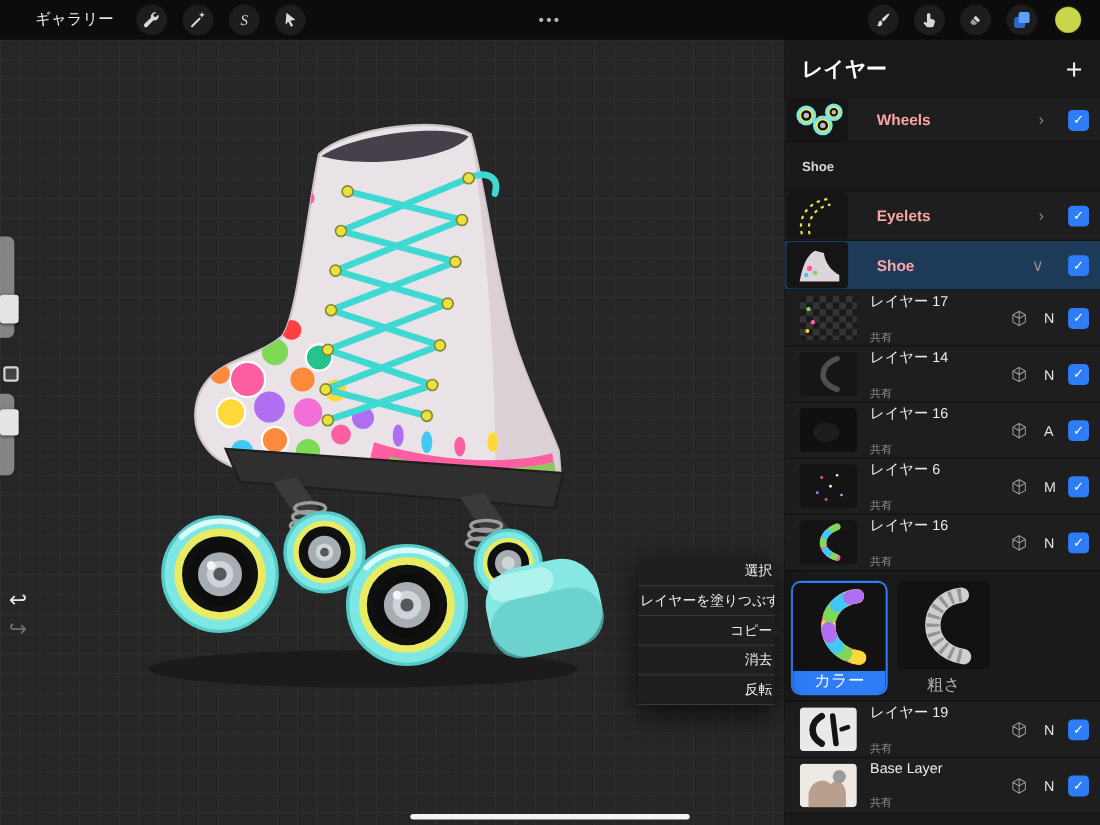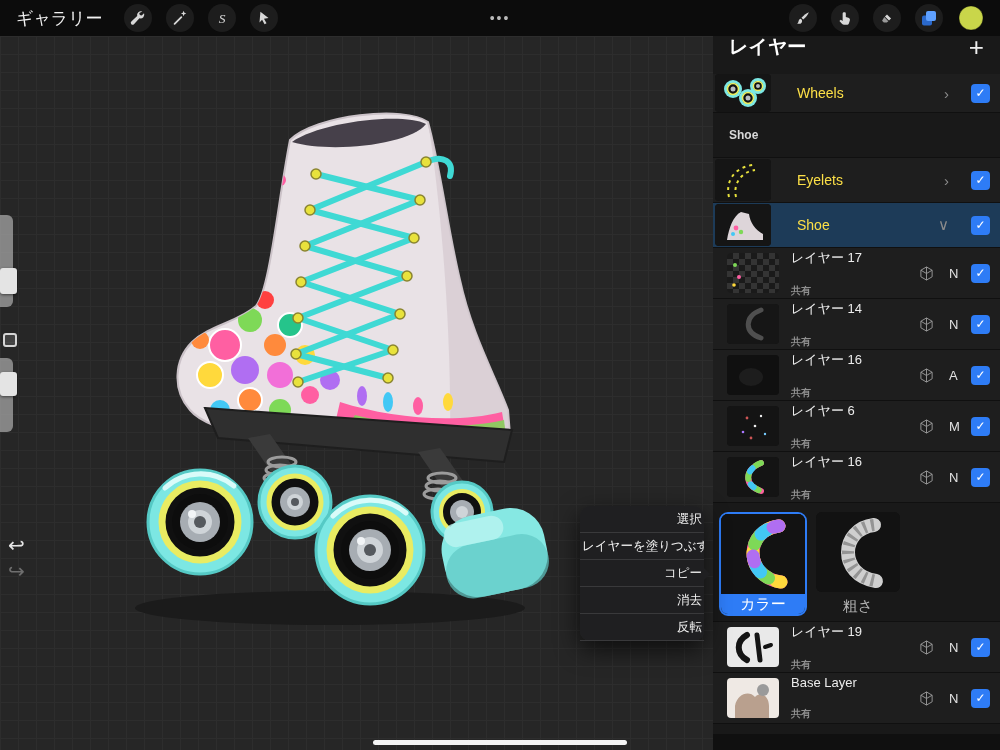--- a/index.html
+++ b/index.html
@@ -1,22 +1,22 @@
 <!DOCTYPE html>
 <html style="--accent-blue: #2e7cf6; --selected-row-bg: #1d3b58; --color-swatch: #c9d64a; --lace-cyan: #3fd9d4; --wheel-cyan: #7ce7e3; --wheel-yellow: #e9ec62;"><head>
 <meta charset="utf-8">
 <style>
   html,body{margin:0;padding:0;background:#000;}
   .screen{position:relative;width:1000px;height:750px;overflow:hidden;background:#101010;
           font-family:"Liberation Sans",sans-serif;-webkit-font-smoothing:antialiased;}
   
   .topbar{position:absolute;left:0;top:0;width:1000px;height:36px;background:#0c0c0c;
           display:flex;align-items:center;z-index:40;}
-  .gallery-btn{background:none;border:none;color:#f2f2f2;font-size:17px;padding:0 14px 0 16px;
-               font-family:inherit;cursor:pointer;}
+  .gallery-btn{background:none;border:none;color:#f2f2f2;font-size:14px;padding:0 14px 0 16px;
+               font-family:inherit;cursor:pointer;margin-left:16px;}
   .tbtn{width:28px;height:28px;border-radius:50%;background:#1d1d1d;border:none;margin:0 7px;
         display:flex;align-items:center;justify-content:center;padding:0;cursor:pointer;flex:none;}
   .tbtn svg{display:block;}
   .more-dots{position:absolute;left:50%;top:0;transform:translateX(-50%);height:36px;border:none;
              background:none;color:#b9b9b9;font-size:14px;letter-spacing:2px;cursor:pointer;}
   .tb-right{margin-left:auto;display:flex;align-items:center;padding-right:8px;}
   
   .canvas{position:absolute;left:0;top:36px;width:713px;height:714px;background-color:#262626;
           background-image:linear-gradient(#2d2d2d 1px,transparent 1px),
                            linear-gradient(90deg,#2d2d2d 1px,transparent 1px);
@@ -34,42 +34,42 @@
             box-shadow:0 8px 24px #000a;z-index:30;}
   .ctx-item{display:block;width:100%;height:27px;line-height:27px;text-align:right;background:none;border:none;
             color:#f1f1f1;font-size:12.5px;font-family:inherit;border-bottom:1px solid #39393b;cursor:pointer;
             white-space:nowrap;overflow:hidden;padding:0 2px;box-sizing:border-box;}
   .ctx-item:last-child{border-bottom:none;}
   .ctx-pointer{position:absolute;right:-14px;top:60px;width:0;height:0;
                border:8px solid transparent;border-left-color:#1f1f21f5;}
   .home-indicator{position:absolute;left:373px;bottom:5px;width:254px;height:5px;border-radius:3px;
                   background:#f4f4f4;z-index:50;cursor:pointer;}
   
-  .panel{position:absolute;left:713px;top:20px;width:287px;height:714px;background:#191919;overflow:hidden;}
+  .panel{position:absolute;left:713px;top:36px;width:287px;height:714px;background:#191919;overflow:hidden;}
   .panel-header{height:54px;display:flex;align-items:center;padding:0 14px 0 16px;}
   .panel-title{color:#ffffff;font-size:19px;font-weight:bold;}
   .add-btn{margin-left:auto;background:none;border:none;color:#efefef;font-size:26px;line-height:26px;
            padding:0 2px;cursor:pointer;font-family:inherit;}
   .row{display:flex;align-items:center;border-bottom:1px solid #101010;background:#1e1e1e;cursor:pointer;}
   .row.group{height:44px;padding-left:2px;}
   .row.wheels{height:38px;}
   .row.sub{height:50px;padding-left:14px;}
   .row.selected{background:var(--selected-row-bg,#1d3b58);}
   .section-row{height:44px;display:flex;align-items:center;padding-left:16px;background:#191919;
                border-bottom:1px solid #101010;}
   .section-lbl{color:#d8d8d8;font-size:12px;font-weight:bold;}
   .thumb{flex:none;border-radius:4px;background:#141414;overflow:hidden;}
   .thumb.g{width:56px;height:38px;}
   .row.group:not(.wheels) .thumb.g{height:42px;}
   .thumb.s{width:52px;height:40px;}
   .checker{background:repeating-conic-gradient(#343434 0% 25%,#1a1a1a 0% 50%);background-size:12px 12px;}
-  .g-lbl{color:#fde047;font-size:14px;margin-left:26px;}
+  .g-lbl{color:#fca5a5;font-size:14px;margin-left:26px;font-weight:bold;}
   .meta{margin-left:12px;display:flex;flex-direction:column;}
   .s-lbl{color:#ececec;font-size:13px;}
-  .s-shared{color:#8f8f8f;font-size:10px;margin-top:17px;font-weight:bold;}
+  .s-shared{color:#8f8f8f;font-size:10px;margin-top:17px;}
   .spacer{flex:1;}
   .chev{color:#8c8c8c;font-size:15px;margin-right:16px;background:none;border:none;cursor:pointer;font-family:inherit;}
   .cube{margin-right:9px;display:flex;}
   .blend{width:20px;text-align:center;color:#e2e2e2;font-size:13px;margin-right:8px;background:none;border:none;
          font-family:inherit;cursor:pointer;}
   .chk{flex:none;width:19px;height:19px;border-radius:4px;background:var(--accent-blue,#2e7cf6);
        display:flex;align-items:center;justify-content:center;color:#fff;font-size:12px;margin-right:10px;
        border:none;padding:0;cursor:pointer;}
   
   .cards{display:flex;align-items:flex-start;gap:9px;padding:9px 8px 5px 6px;background:#191919;

